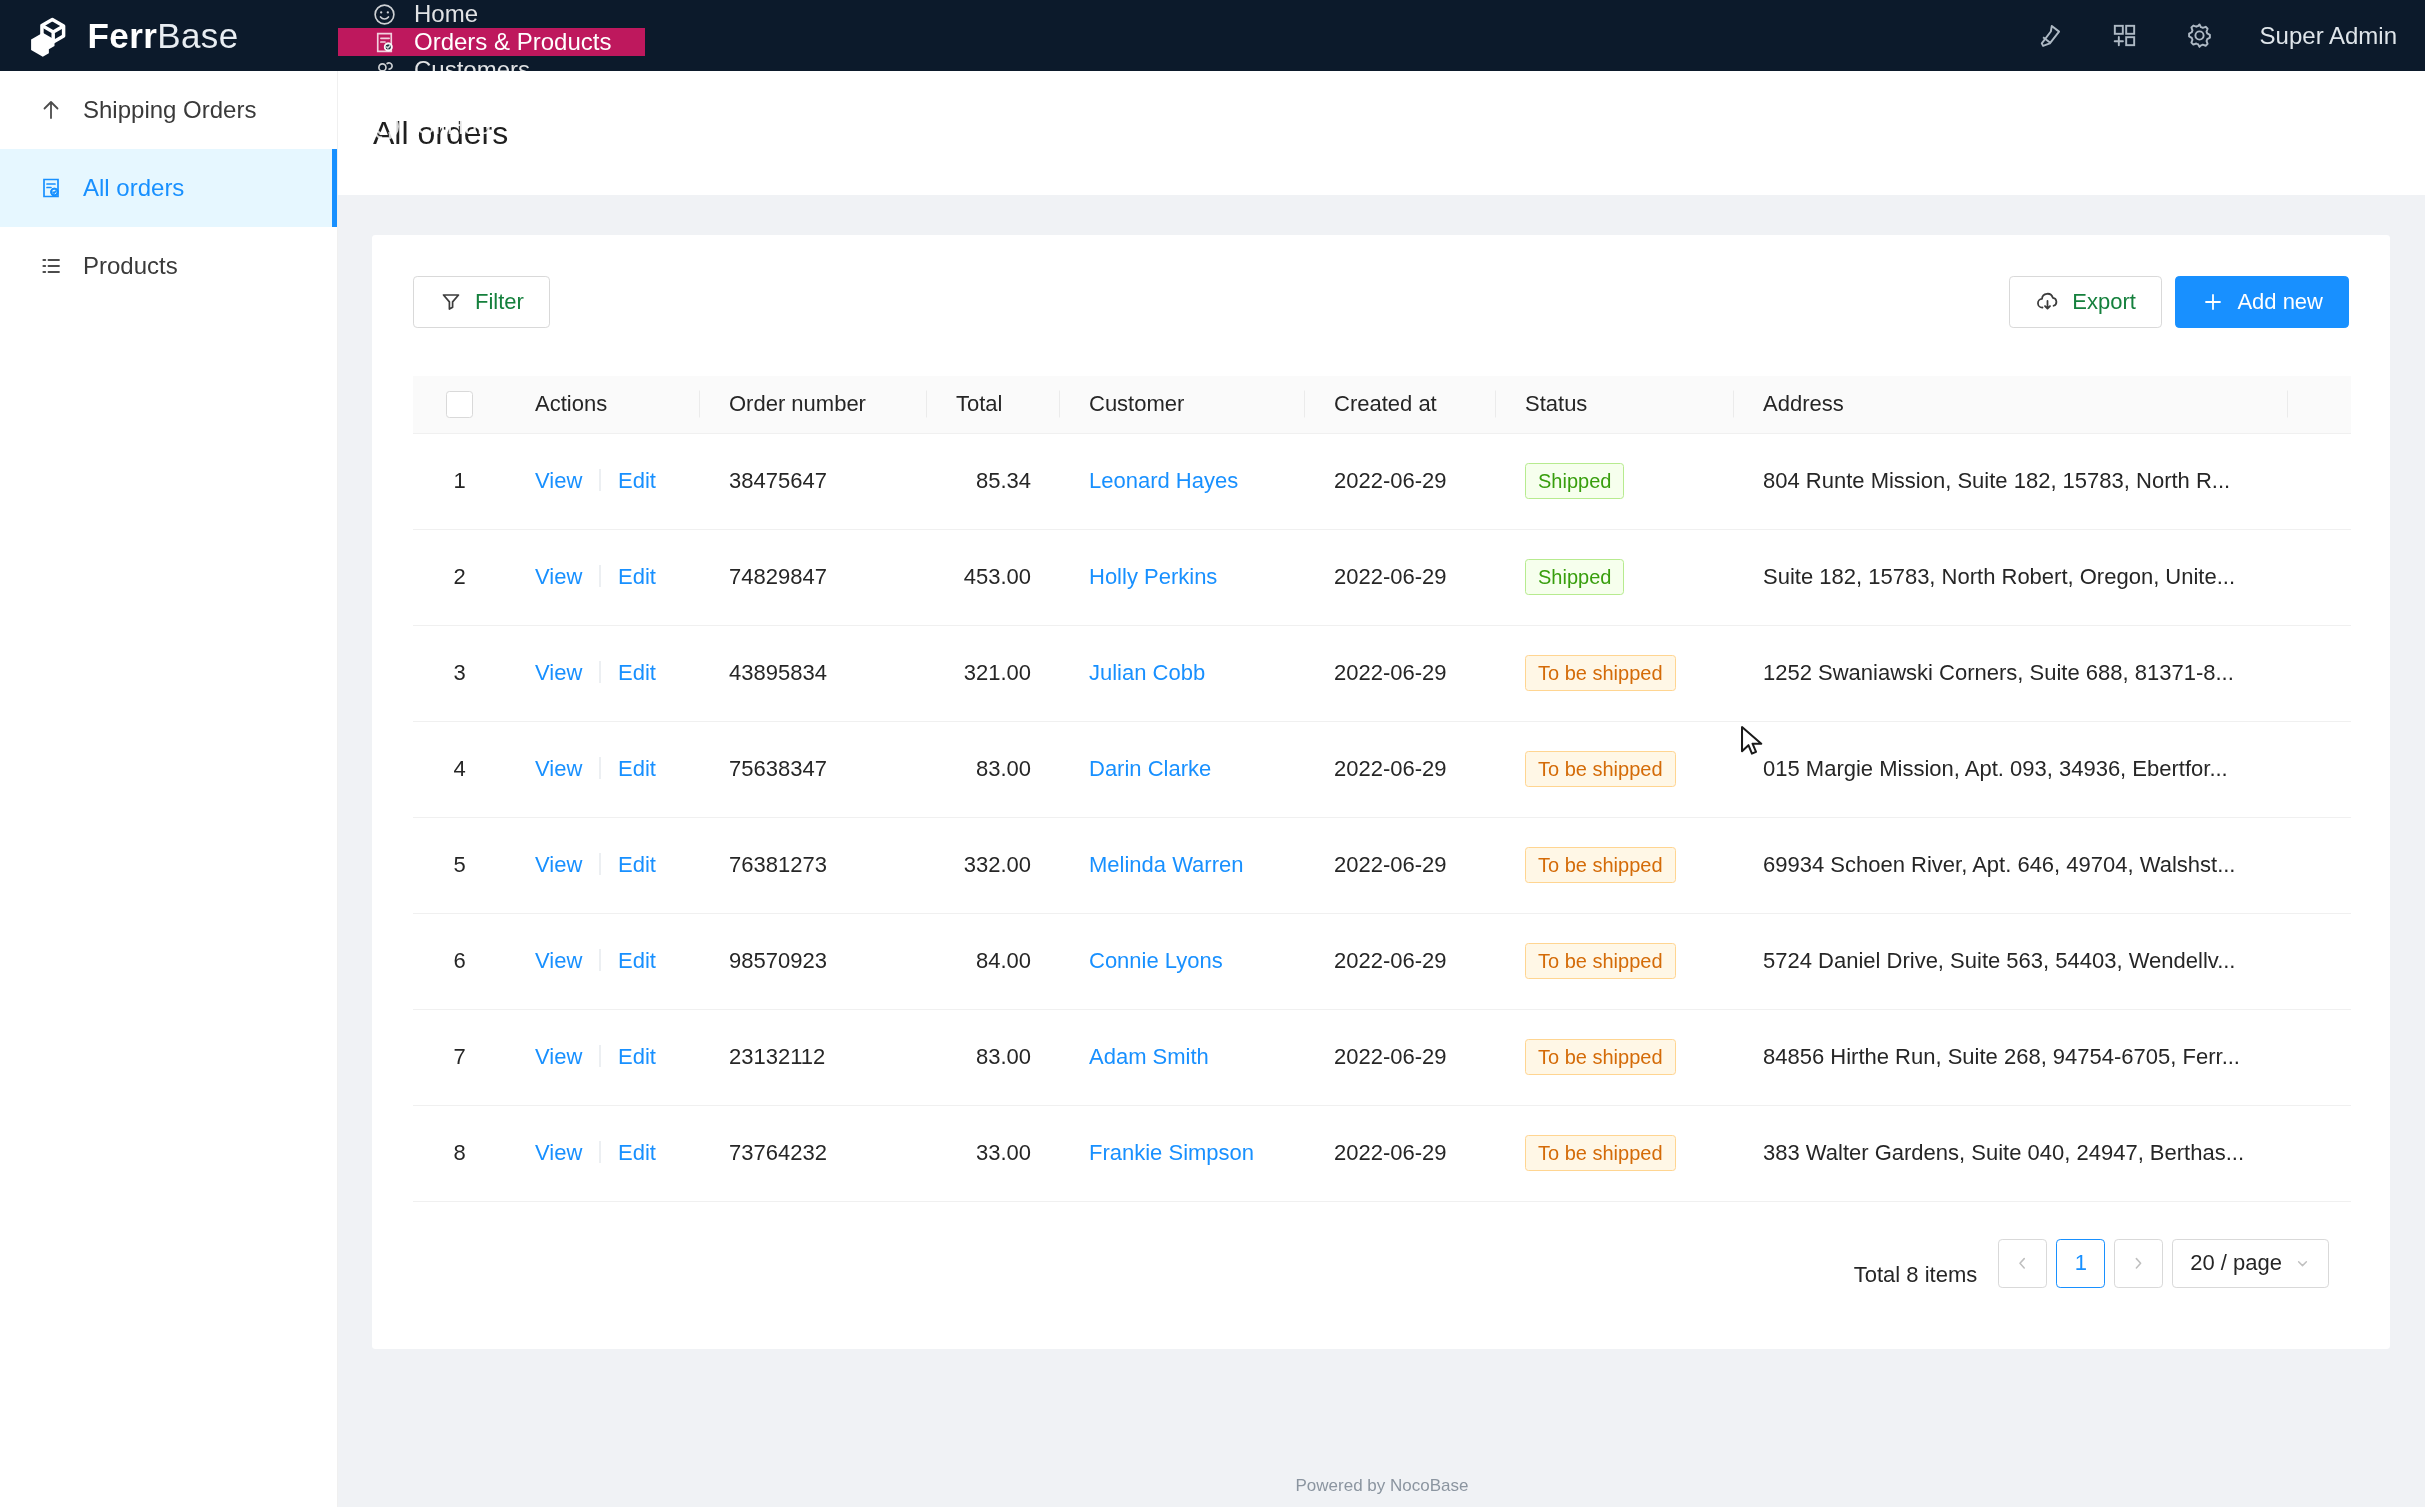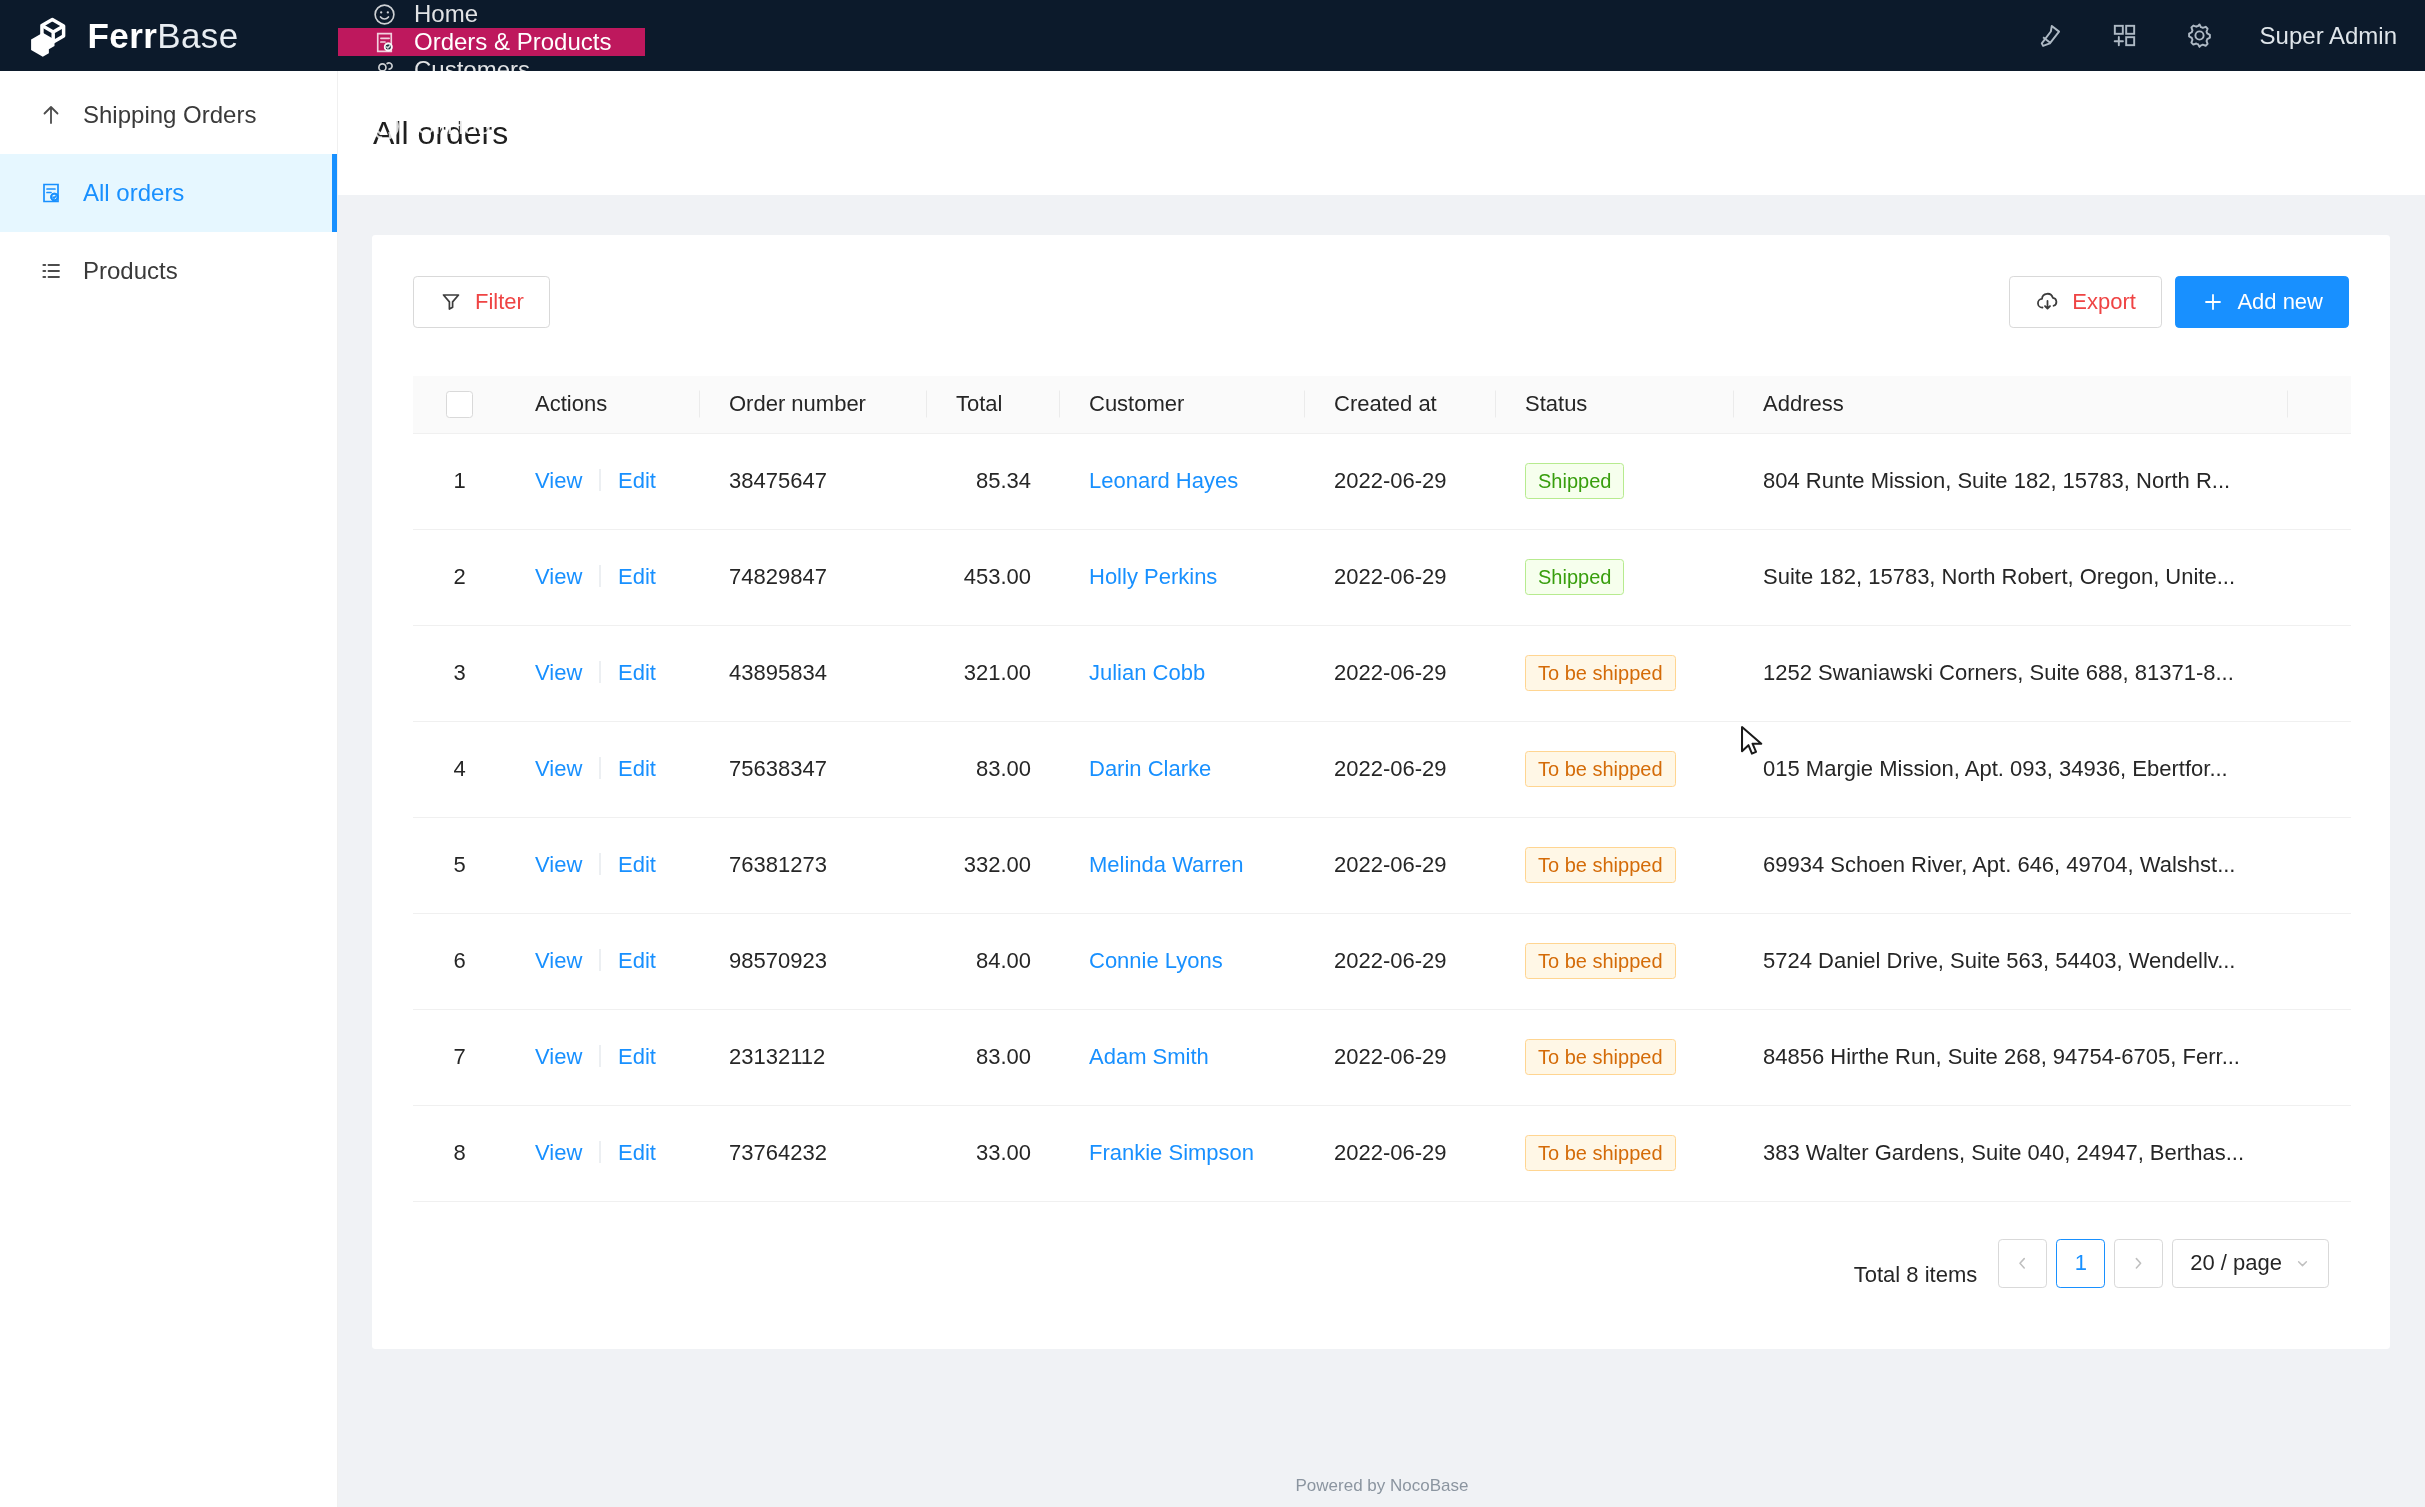--- a/index.html
+++ b/index.html
@@ -19,42 +19,42 @@
   .tab{display:flex;align-items:center;gap:17px;padding:0 34px;font-size:24px;
        color:rgba(255,255,255,.88);cursor:pointer;white-space:nowrap;}
   .tab .ticon{color:rgba(255,255,255,.8);}
   .tab.active{background:#be185d;color:#fff;}
   .nav-right{margin-left:auto;display:flex;align-items:center;gap:46px;padding-right:29px;}
   .nav-icon-btn{color:#aeb9c4;cursor:pointer;}
   .nav-user{font-size:24px;color:#dfe5ea;white-space:nowrap;}
 
   
   .sidebar{position:absolute;left:0;top:71px;bottom:0;width:338px;background:#fff;
-           border-right:1.7px solid #f0f0f0;box-sizing:border-box;padding-top:5px;z-index:5;}
+           border-right:1.7px solid #f0f0f0;box-sizing:border-box;z-index:5;}
   .side-item{position:relative;height:78px;display:flex;align-items:center;gap:20px;
              padding-left:39px;font-size:24px;color:#3a3a3a;cursor:pointer;}
   .side-item .sicon{color:#4c4c4c;}
   .side-item.active{background:#e6f7ff;color:#1890ff;}
   .side-item.active .sicon{color:#1890ff;}
   .side-item.active::after{content:"";position:absolute;right:0;top:0;bottom:0;width:5px;background:#1890ff;}
 
   
   .pagehead{position:absolute;left:338px;top:71px;width:2088px;height:124px;background:#fff;
             display:flex;align-items:center;padding-left:35px;box-sizing:border-box;}
   .page-title{font-size:32px;font-weight:500;color:#1f1f1f;margin:0;}
 
   
   .content{position:absolute;left:338px;top:195px;width:2088px;height:1313px;background:#f0f2f5;}
   .card{position:absolute;left:34px;top:40px;width:2018px;height:1114px;background:#fff;
         border-radius:3.4px;box-sizing:border-box;padding:41px 41px 0 41px;}
 
   .toolbar{display:flex;justify-content:space-between;align-items:center;height:52px;margin-bottom:48px;}
   .btn{display:inline-flex;align-items:center;justify-content:center;gap:12px;height:52px;
        padding:0 25px;background:#fff;border:1.7px solid #d9d9d9;border-radius:4.2px;
-       font-size:22px;color:#ef4444;cursor:pointer;box-sizing:border-box;white-space:nowrap;}
+       font-size:22px;color:#15803d;cursor:pointer;box-sizing:border-box;white-space:nowrap;}
   .toolbar-right{display:flex;gap:13.5px;}
   .btn-primary{background:#1890ff;border-color:#1890ff;color:#fff;}
   .btn .bicon{color:#3c3c3c;}
   .btn-primary .bicon{color:#fff;}
 
   
   table{border-collapse:collapse;width:1937px;table-layout:fixed;font-size:22px;}
   col.c1{width:93px;} col.c2{width:194px;} col.c3{width:227px;} col.c4{width:133px;}
   col.c5{width:245px;} col.c6{width:191px;} col.c7{width:238px;} col.c8{width:554px;} col.c9{width:63px;}
   thead th{position:relative;height:57px;background:#fafafa;font-weight:500;color:#262626;

